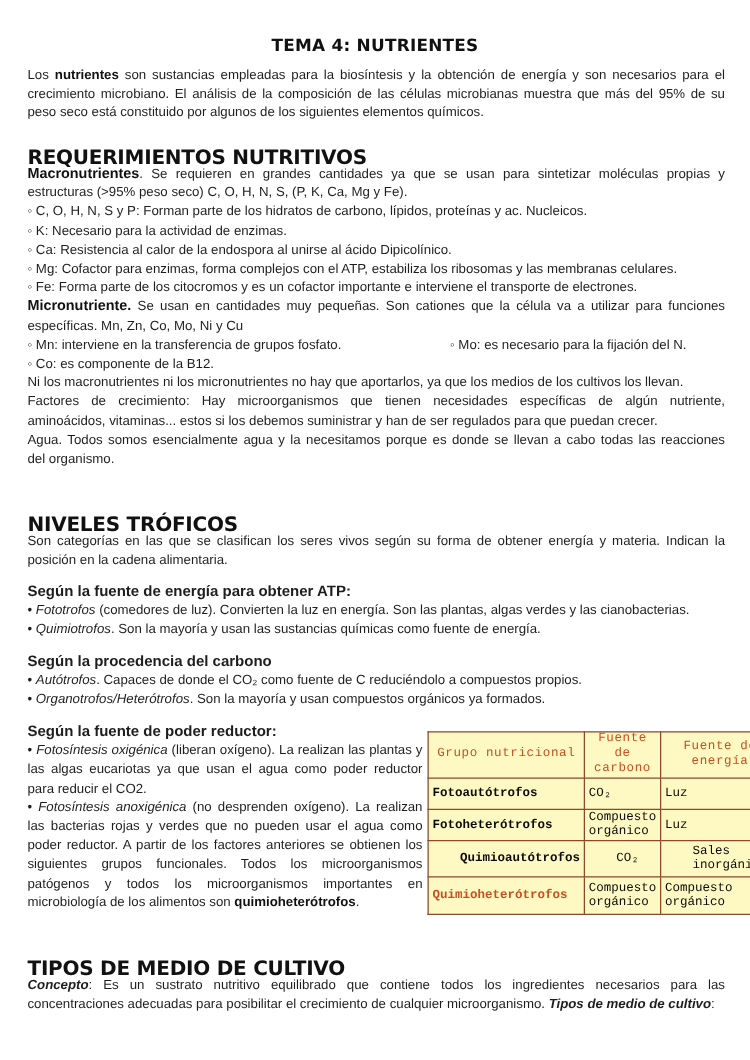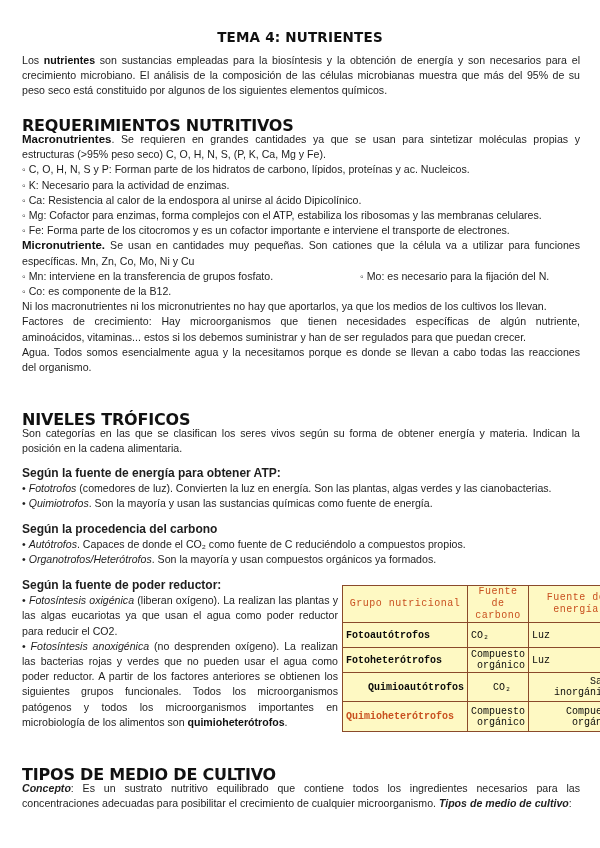--- a/index.html
+++ b/index.html
@@ -37,21 +37,21 @@
   }
   .ntable td, .ntable th {
     border: 1.5px solid #8a4a2a; padding: 0 3px; color: #0b0b0b;
   }
   .ntable th {
     color: #c8501f; font-weight: normal; text-align: center; line-height: 12px;
     height: 30px; letter-spacing: 0.5px;
   }
   .ntable td.grp { font-weight: bold; text-align: left; }
   .ntable td.grp.hl { color: #c8501f; }
-  .ntable td.c { text-align: right; line-height: 11px; }
+  .ntable td.c { text-align: left; line-height: 11px; }
   .ntable td.l { text-align: left; }
   .ntable tr.r1 td { height: 24px; }
   .ntable tr.r2 td { height: 24px; }
   .ntable tr.r3 td { height: 28px; padding-left: 25px; }
   .ntable tr.r4 td { height: 29px; }
 </style>
 </head>
 <body>
 
 <div class="page">

